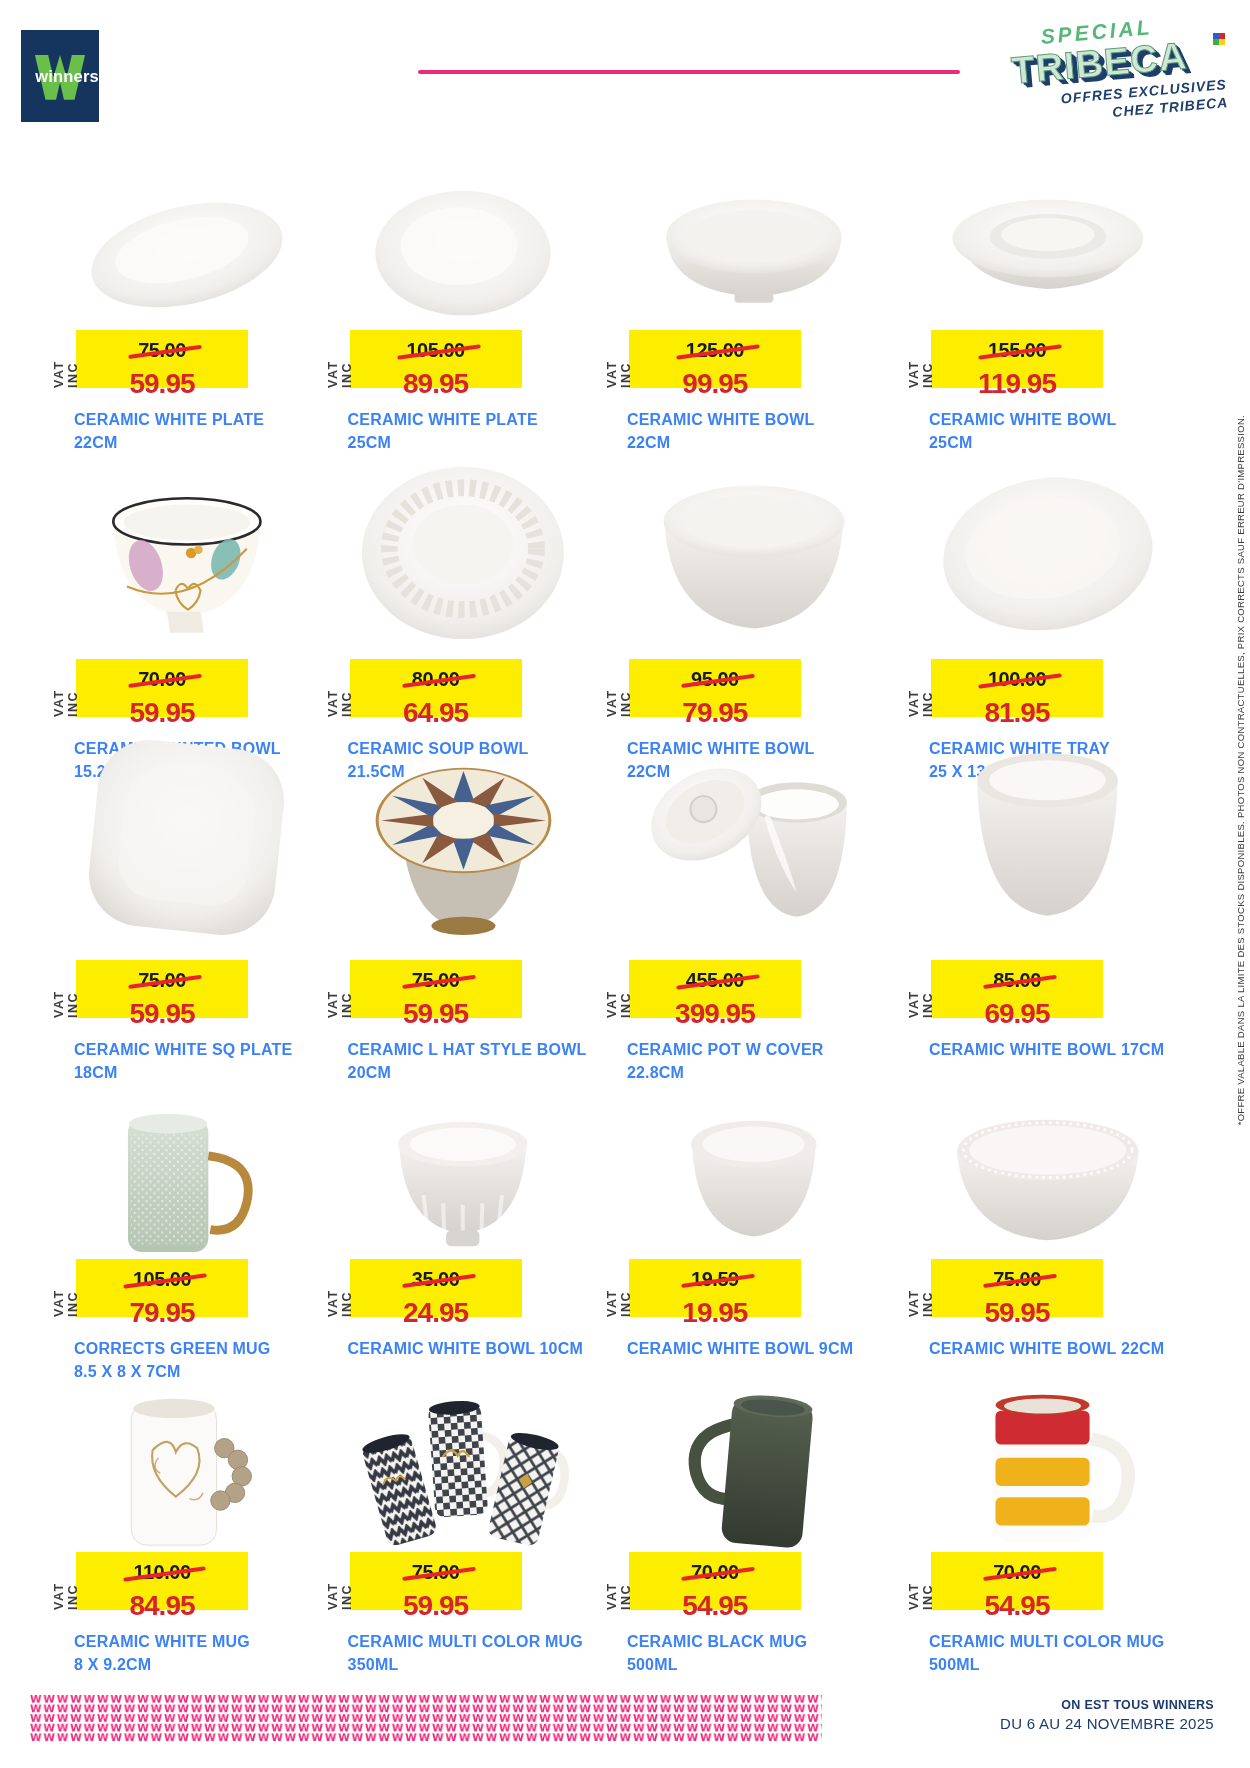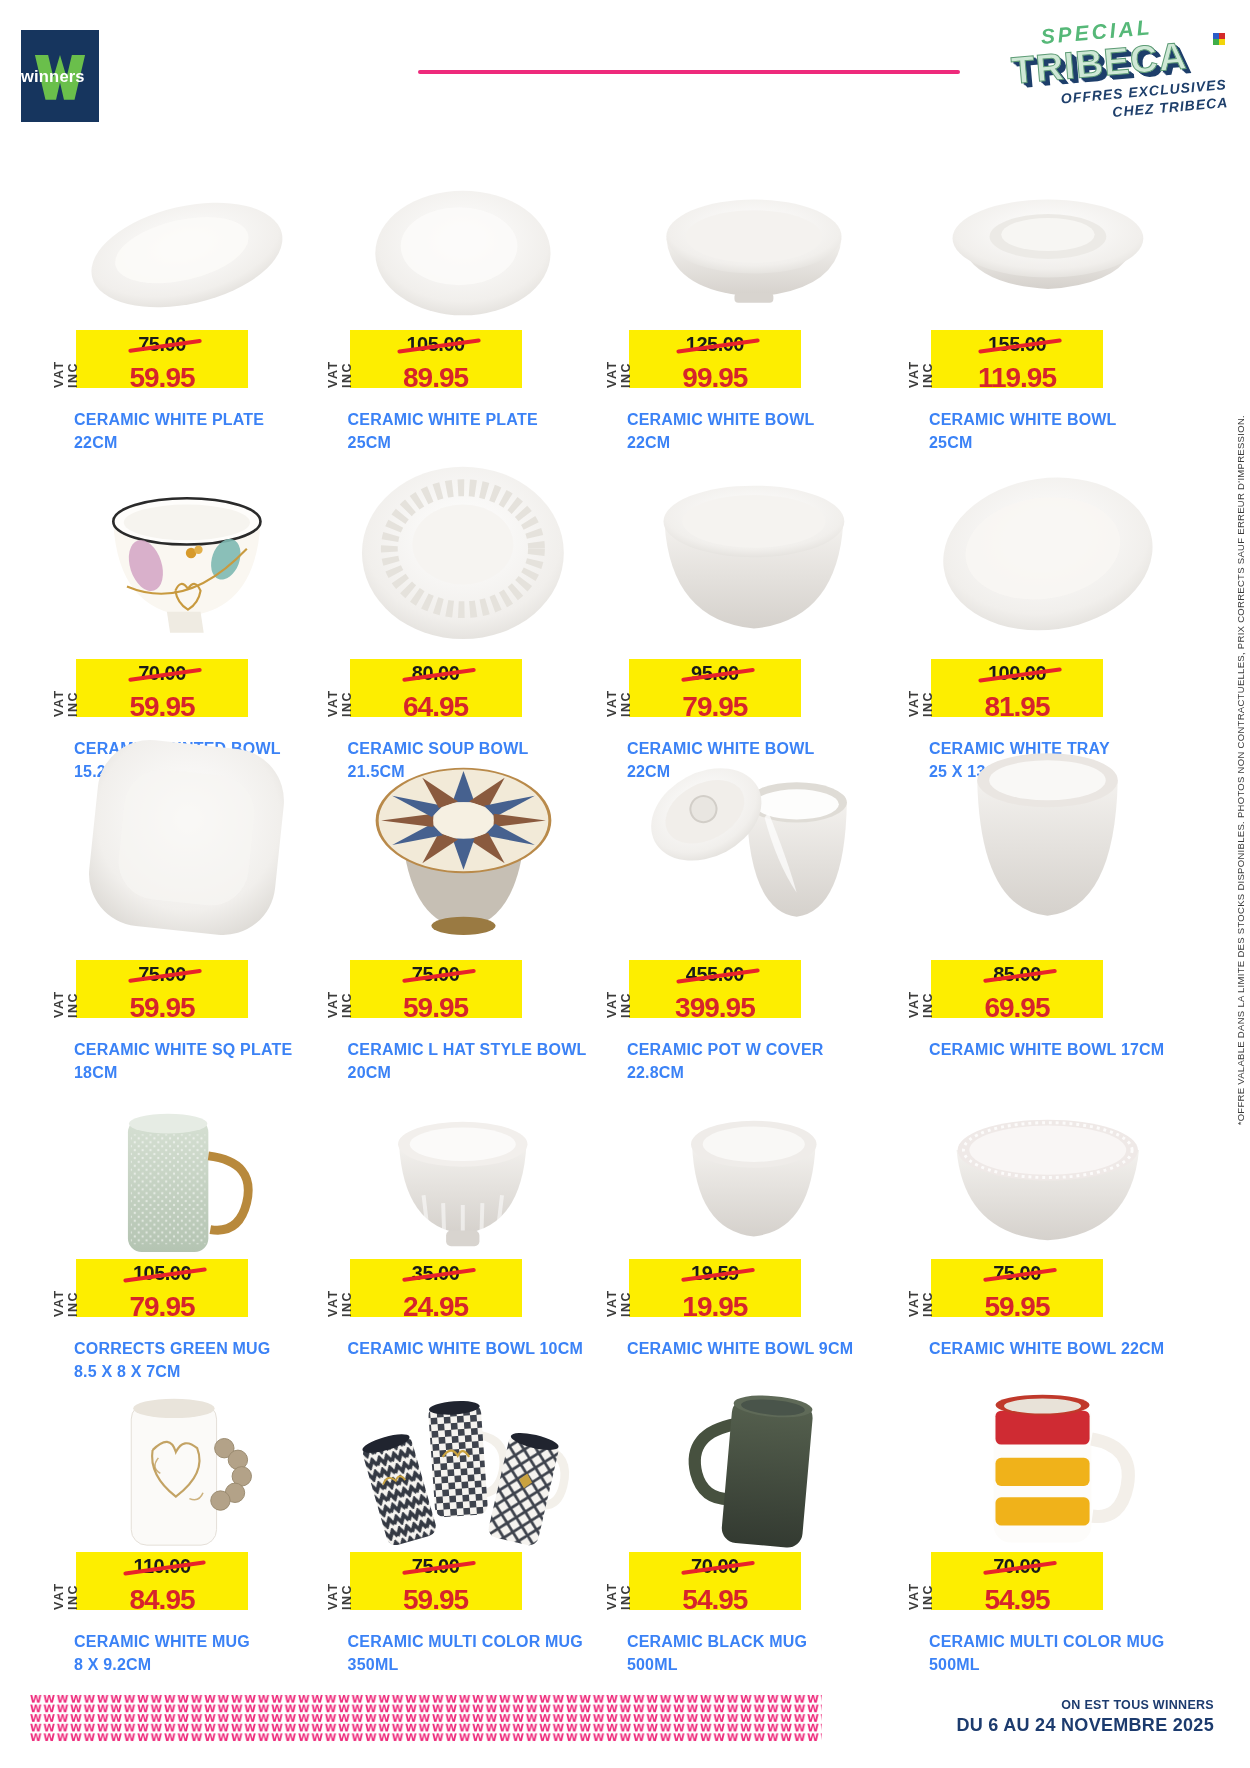--- a/index.html
+++ b/index.html
@@ -1,21 +1,21 @@
 <!DOCTYPE html>
 <html><head>
 <meta charset="utf-8">
 <style>
   * { margin:0; padding:0; box-sizing:border-box; }
   html,body { background:#ffffff; }
   body { font-family:"Liberation Sans", sans-serif; }
   .page { position:relative; width:1250px; height:1768px; background:#fff; overflow:hidden; margin:0 auto; }
 
   
-  .logo { position:absolute; left:21px; top:30px; width:78px; height:92px; background:#16355e; z-index:3; display:flex; align-items:center; justify-content:flex-start; }
+  .logo { position:absolute; left:21px; top:30px; width:78px; height:92px; background:#16355e; z-index:3; display:flex; align-items:center; justify-content:flex-end; }
   .logo svg { position:absolute; left:6px; top:8px; width:66px; height:76px; }
   .logo .brand { position:relative; color:#fff; font-weight:bold; font-size:16.5px; letter-spacing:.2px; z-index:2; }
   .banner { position:absolute; left:95px; top:49px; width:300px; height:54px; background:#ee2a7b; z-index:2; display:flex; align-items:center; }
   .banner span { color:#fff; font-weight:bold; font-size:29px; letter-spacing:2.5px; margin-left:38px; }
   .rule { position:absolute; left:418px; top:70px; width:542px; height:4px; background:#ee2a7b; border-radius:2px; }
 
   .tribeca { position:absolute; left:975px; top:20px; width:250px; transform:rotate(-5deg); text-align:center; }
   .tribeca .special { color:#56b878; font-weight:bold; font-size:21px; letter-spacing:3px; font-style:italic; }
   .tribeca .big { font-size:38px; font-weight:bold; letter-spacing:1px; color:#cfe8d6; -webkit-text-stroke:1px #5e9c76;
       text-shadow:2px 2px 0 #1e3f6b,3px 3px 0 #1e3f6b,4px 4px 0 #1e3f6b,5px 5px 0 #1e3f6b; line-height:1; }
@@ -29,33 +29,33 @@
   .row2 { top:452px; }  .row2 .imgbox { height:205px; }
   .row3 { top:722px; }  .row3 .imgbox { height:236px; }
   .row4 { top:1105px; } .row4 .imgbox { height:152px; }
   .row5 { top:1390px; } .row5 .imgbox { height:160px; }
   .cell { position:relative; }
   .imgbox { display:flex; align-items:flex-end; justify-content:center; overflow:visible; }
   .imgbox svg { height:100%; }
   .pricerow { display:flex; align-items:stretch; margin-left:6px; margin-top:2px; height:58px; }
   .vat { width:20px; display:flex; align-items:center; justify-content:center; }
   .vat span { writing-mode:vertical-rl; transform:rotate(180deg); font-size:12.5px; font-weight:bold; color:#3c3c3b; letter-spacing:1.5px; }
-  .pbox { width:172px; background:#fdee00; text-align:center; padding-top:3px; }
+  .pbox { width:172px; background:#fdee00; text-align:center; padding-top:9px; }
   .old { position:relative; display:inline-block; font-weight:bold; font-size:20px; color:#1a1a1a; letter-spacing:-.5px; }
   .old::after { content:""; position:absolute; left:-10px; right:-16px; top:46%; height:3.5px; background:#e8232a; transform:rotate(-8deg); border-radius:2px; }
   .new { font-weight:bold; font-size:28px; color:#d6242b; letter-spacing:-1px; line-height:.85; margin-top:10px; }
   .pname { margin-left:24px; margin-top:20px; font-weight:bold; font-size:16px; color:#3b82f6; letter-spacing:.2px; line-height:1.45; }
 
   
   .legal { position:absolute; right:4px; top:440px; height:660px; display:flex; align-items:center; justify-content:center; }
   .legal span { writing-mode:vertical-rl; transform:rotate(180deg); font-size:9.5px; color:#3a3a3a; letter-spacing:.3px; white-space:nowrap; }
   .wpattern { position:absolute; left:30px; top:1694px; }
   .ftext { position:absolute; right:36px; top:1698px; text-align:right; color:#1c3b6e; }
   .ftext .slogan { font-size:12.5px; font-weight:bold; letter-spacing:.3px; }
-  .ftext .dates { font-size:18px; font-weight:bold; letter-spacing:.3px; margin-top:3px; }
+  .ftext .dates { font-size:15px; font-weight:normal; letter-spacing:.3px; margin-top:3px; }
   .defs { position:absolute; width:0; height:0; }
 </style>
 </head>
 <body>
 
 <svg class="defs" aria-hidden="true">
   <defs>
     <radialGradient id="gPlate" cx="50%" cy="40%" r="72%">
       <stop offset="0" stop-color="#ffffff"></stop>
         <stop offset="0.68" stop-color="#f1efec"></stop>

